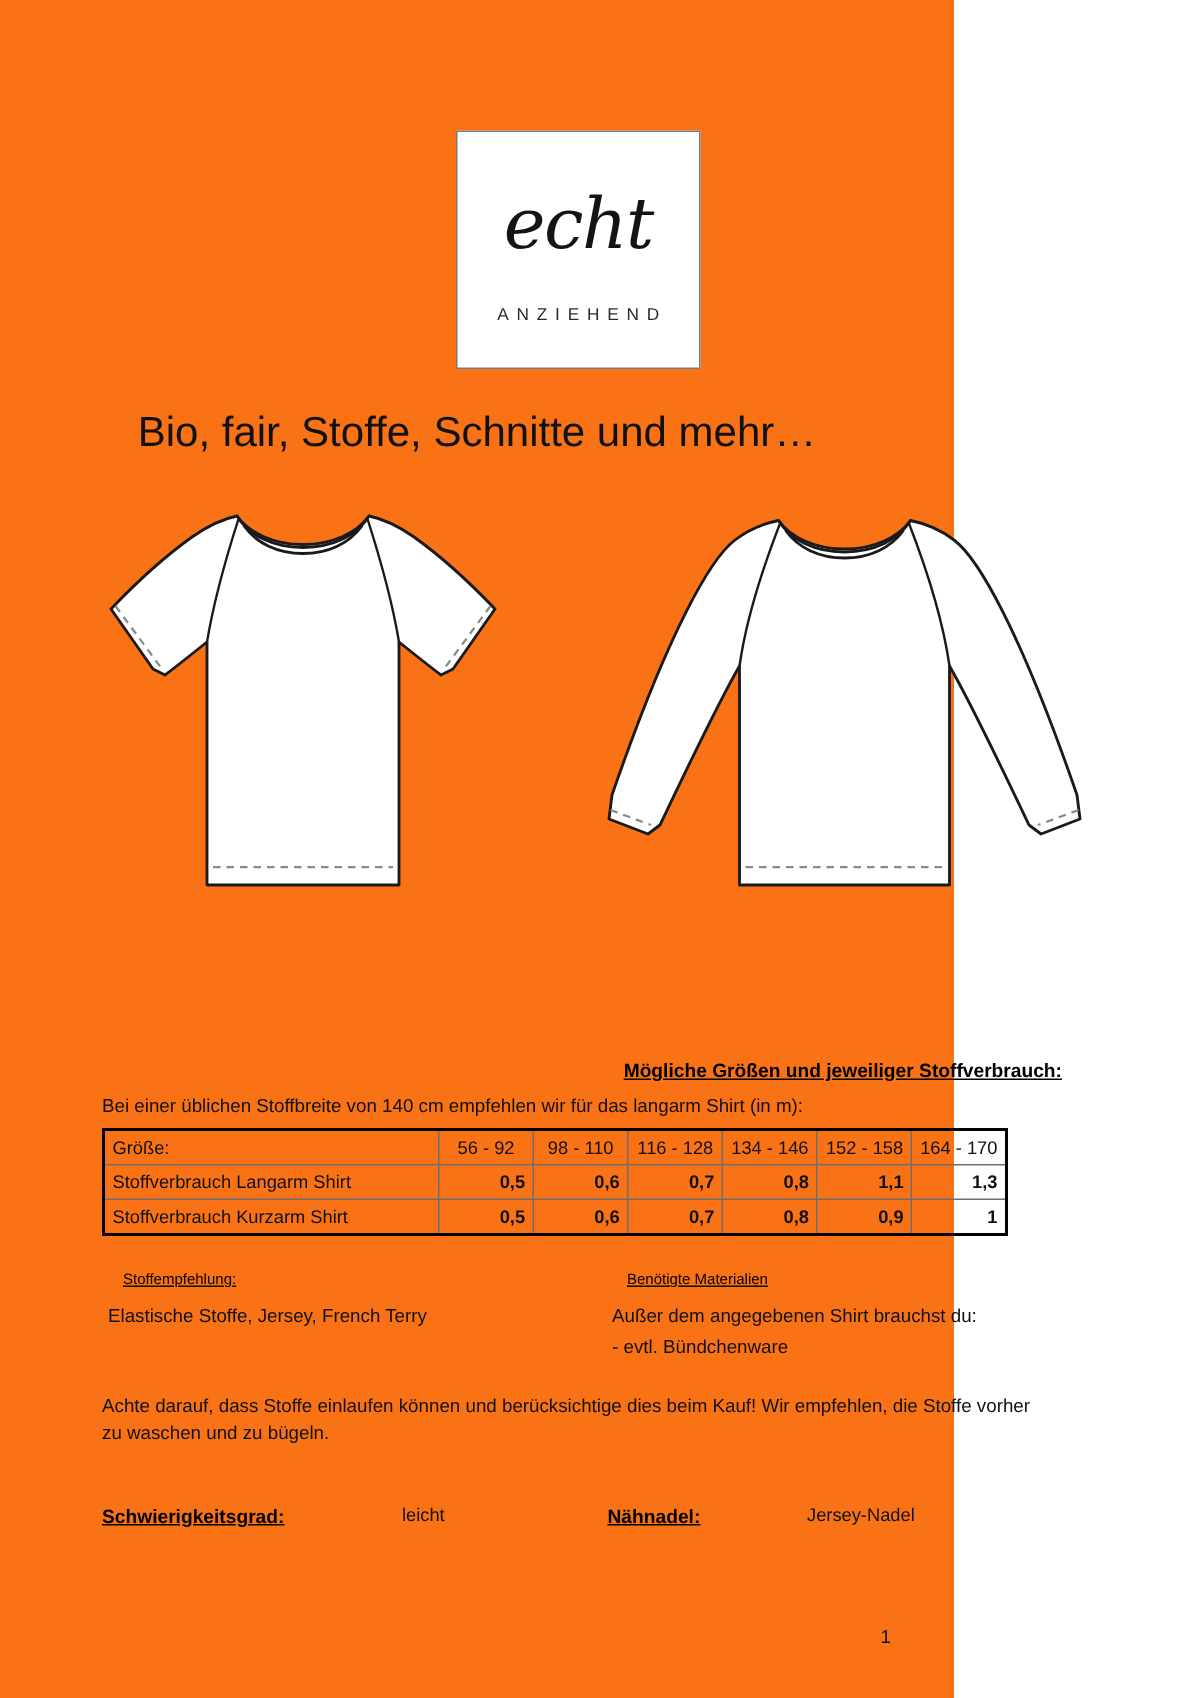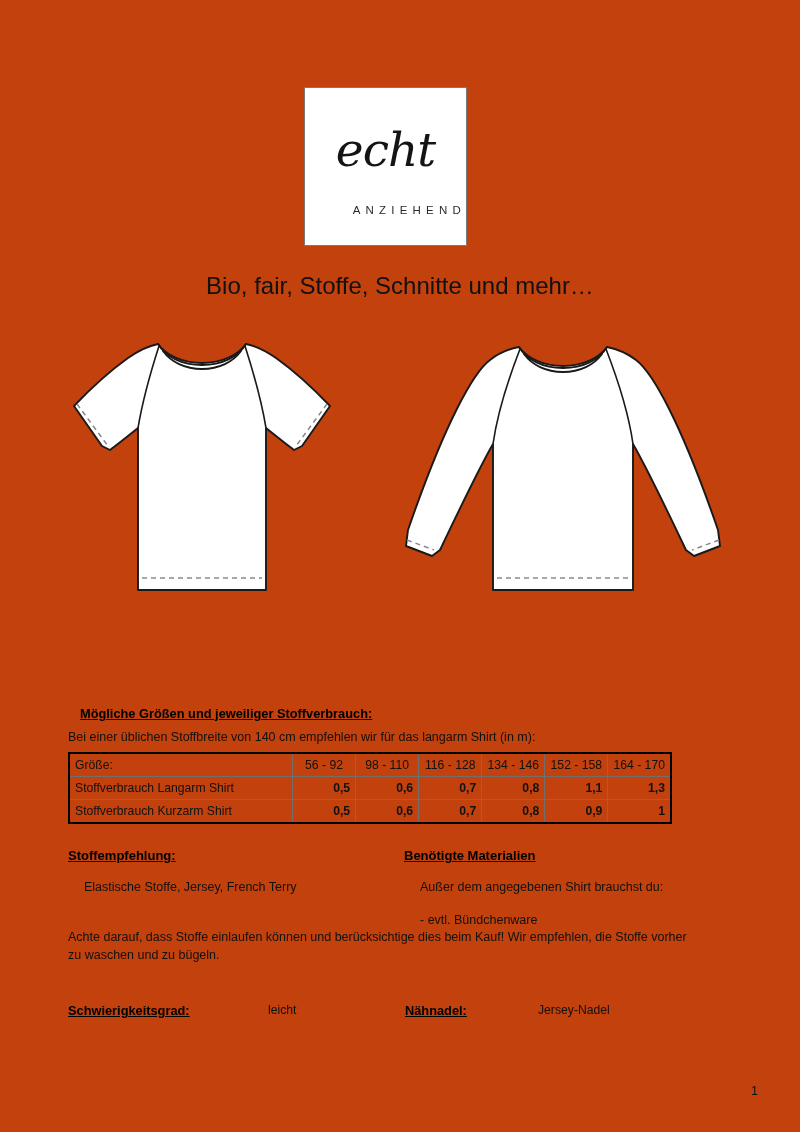--- a/index.html
+++ b/index.html
@@ -12,23 +12,23 @@
     width: 800px;
     height: 1132px;
     position: relative;
     font-family: "Liberation Sans", sans-serif;
     color: #000000;
     overflow: hidden;
   }
 
   .page {
     position: relative;
-    width: 800px;
+    width: 636px;
     height: 1132px;
-    background: #c2410c;
+    background: #f97316;
   }
 
   
   .logo-block {
     position: absolute;
     left: 304px;
     top: 87px;
     width: 163px;
     height: 159px;
     border: 1px solid #7a7a7a;
@@ -46,36 +46,36 @@
     font-size: 47px;
     line-height: 1;
     letter-spacing: -1px;
     color: #141414;
   }
   .logo-word {
     position: absolute;
     left: 0;
     right: 0;
     bottom: 29px;
-    text-align: right;
+    text-align: center;
     font-family: "Liberation Sans", sans-serif;
     font-size: 11.5px;
     letter-spacing: 5.2px;
     text-indent: 5.2px;
     color: #2b2b2b;
   }
 
   
   .tagline {
     position: absolute;
     left: 0;
     right: 0;
     top: 272px;
     text-align: center;
-    font-size: 24px;
+    font-size: 28px;
     color: #111;
   }
 
   
   .illustrations {
     position: absolute;
     left: 0;
     top: 322px;
     width: 800px;
     height: 290px;
@@ -103,22 +103,23 @@
   .content {
     position: absolute;
     left: 68px;
     top: 706px;
     width: 640px;
   }
   .sec-heading {
     font-size: 12.8px;
     font-weight: bold;
     text-decoration: underline;
-    margin: 0 0 9px 12px;
+    margin: 0 0 9px 0;
     color: #000;
+    text-align: right;
   }
   .sec-line {
     font-size: 12.5px;
     margin: 0 0 8px 0;
     color: #111;
   }
 
   
   table.fabric-table {
     border-collapse: collapse;
@@ -161,29 +162,29 @@
     top: 0;
     width: 320px;
   }
   .col-right {
     position: absolute;
     left: 336px;
     top: 0;
     width: 304px;
   }
   .col-head {
-    font-size: 13px;
-    font-weight: bold;
+    font-size: 10px;
+    font-weight: normal;
     text-decoration: underline;
-    margin: 0 0 10px 0;
+    margin: 0 0 10px 14px;
   }
   .col-text {
     font-size: 12.5px;
     line-height: 17px;
-    margin: 16px;
+    margin: 4px;
     color: #111;
   }
 
   
   .note {
     position: absolute;
     left: 68px;
     top: 928px;
     width: 634px;
     font-size: 12.5px;

